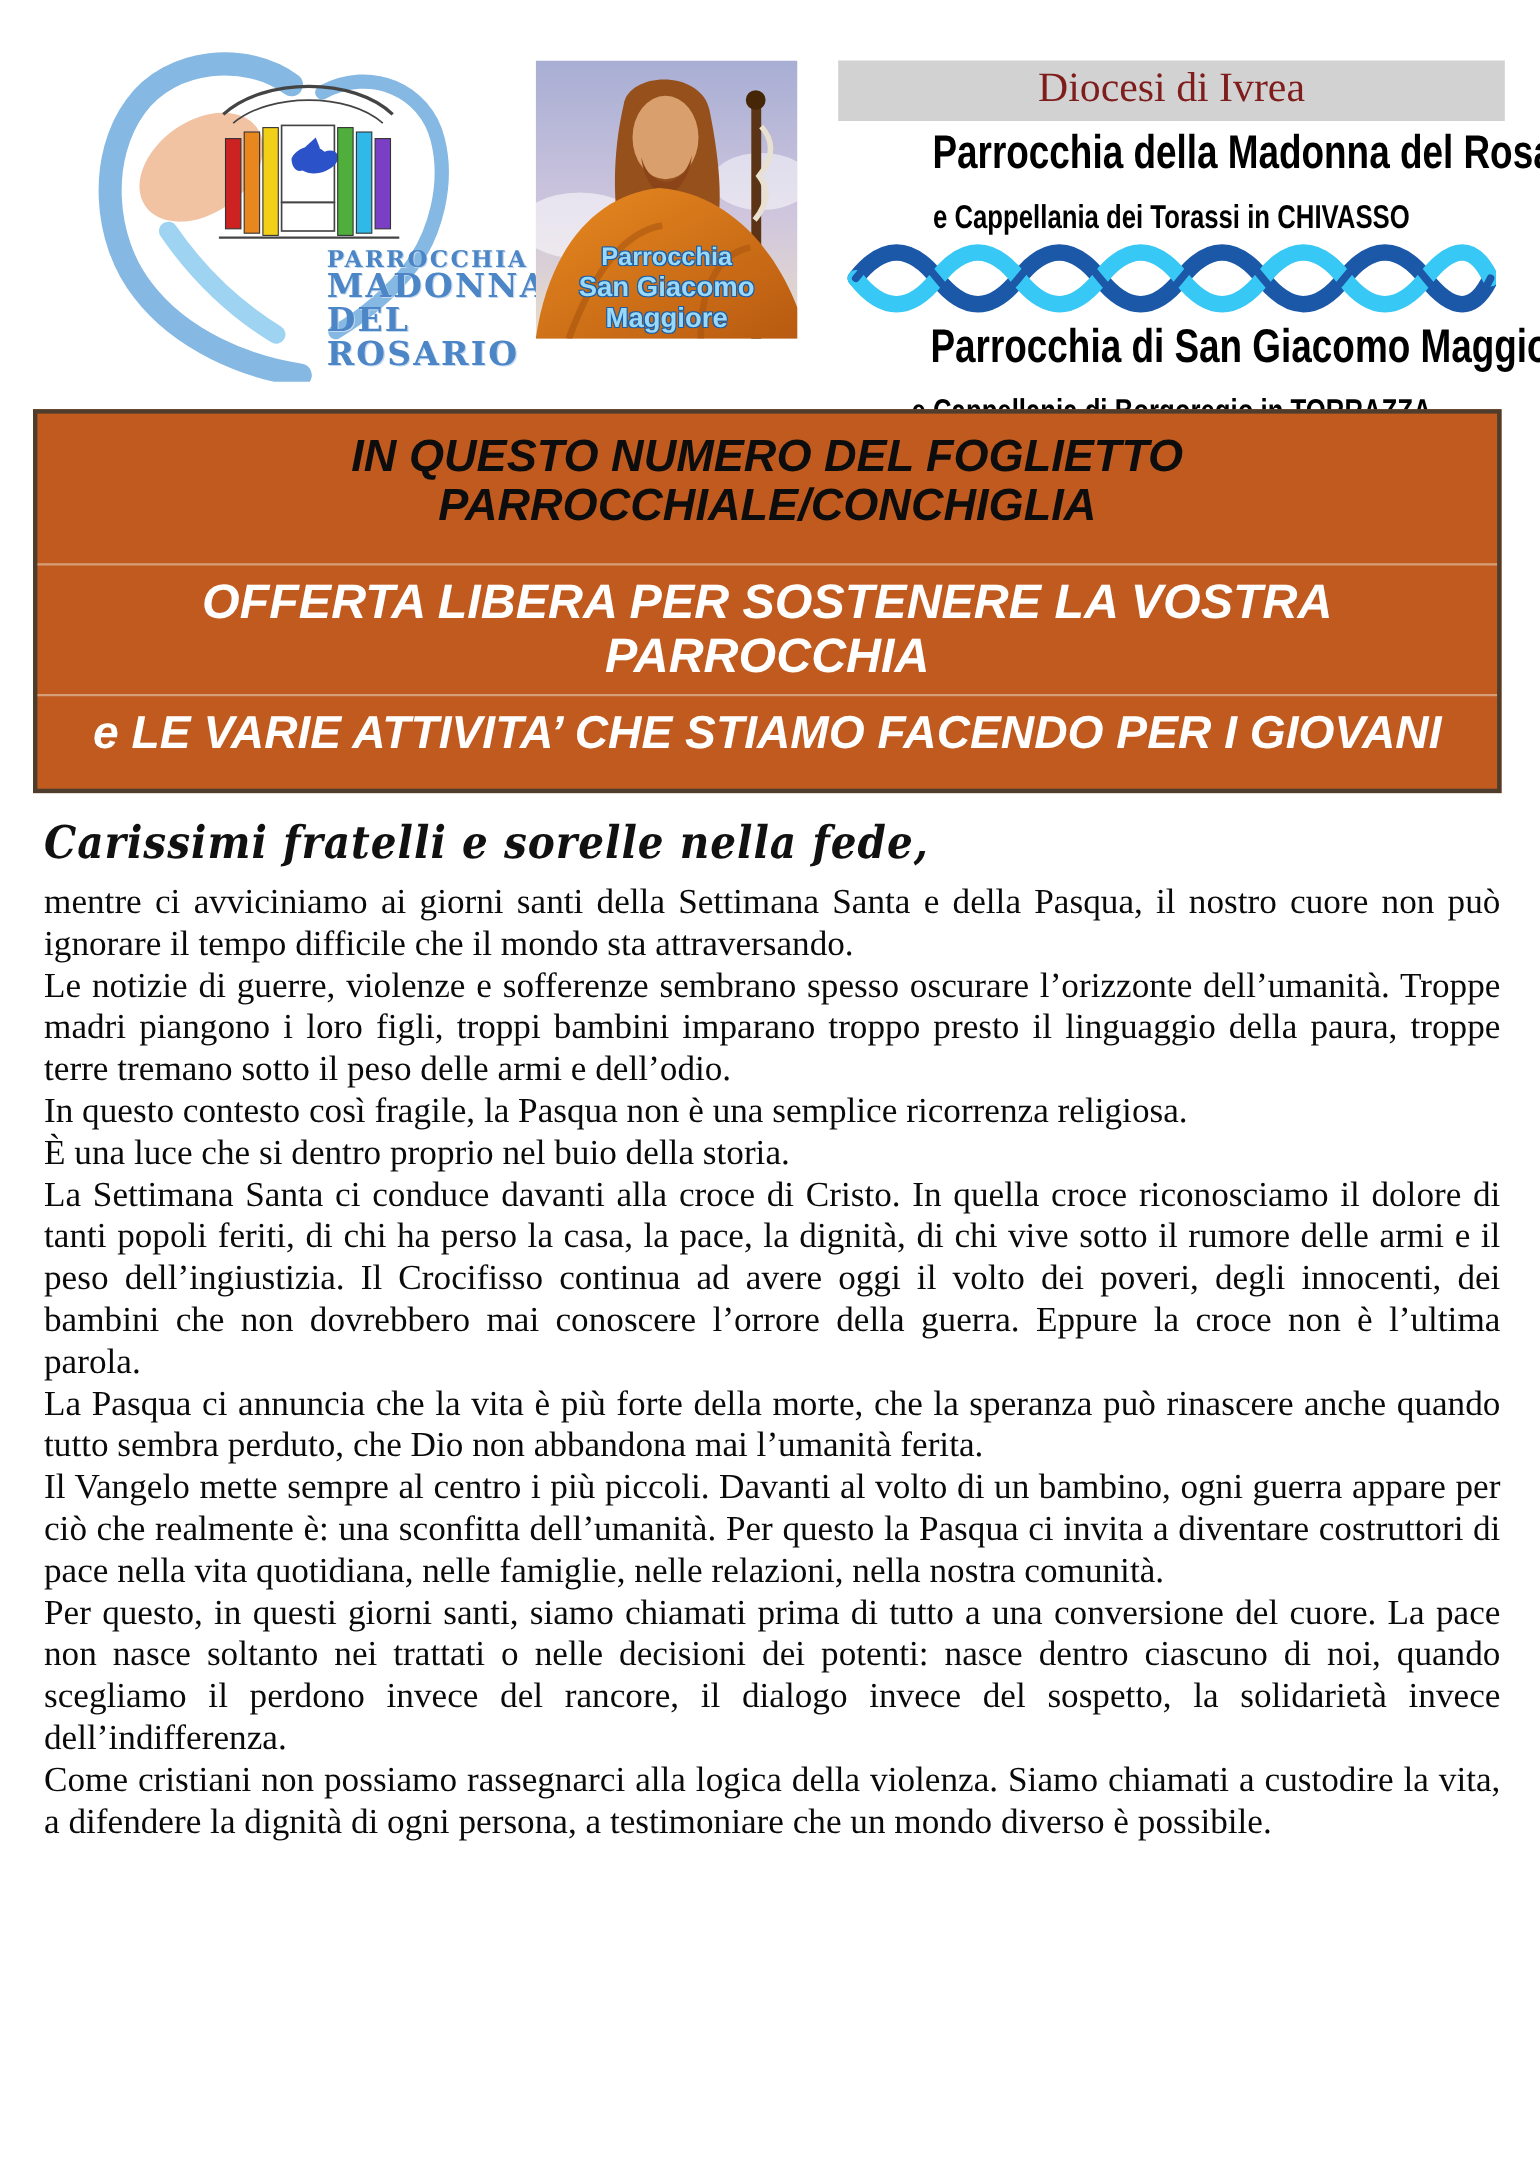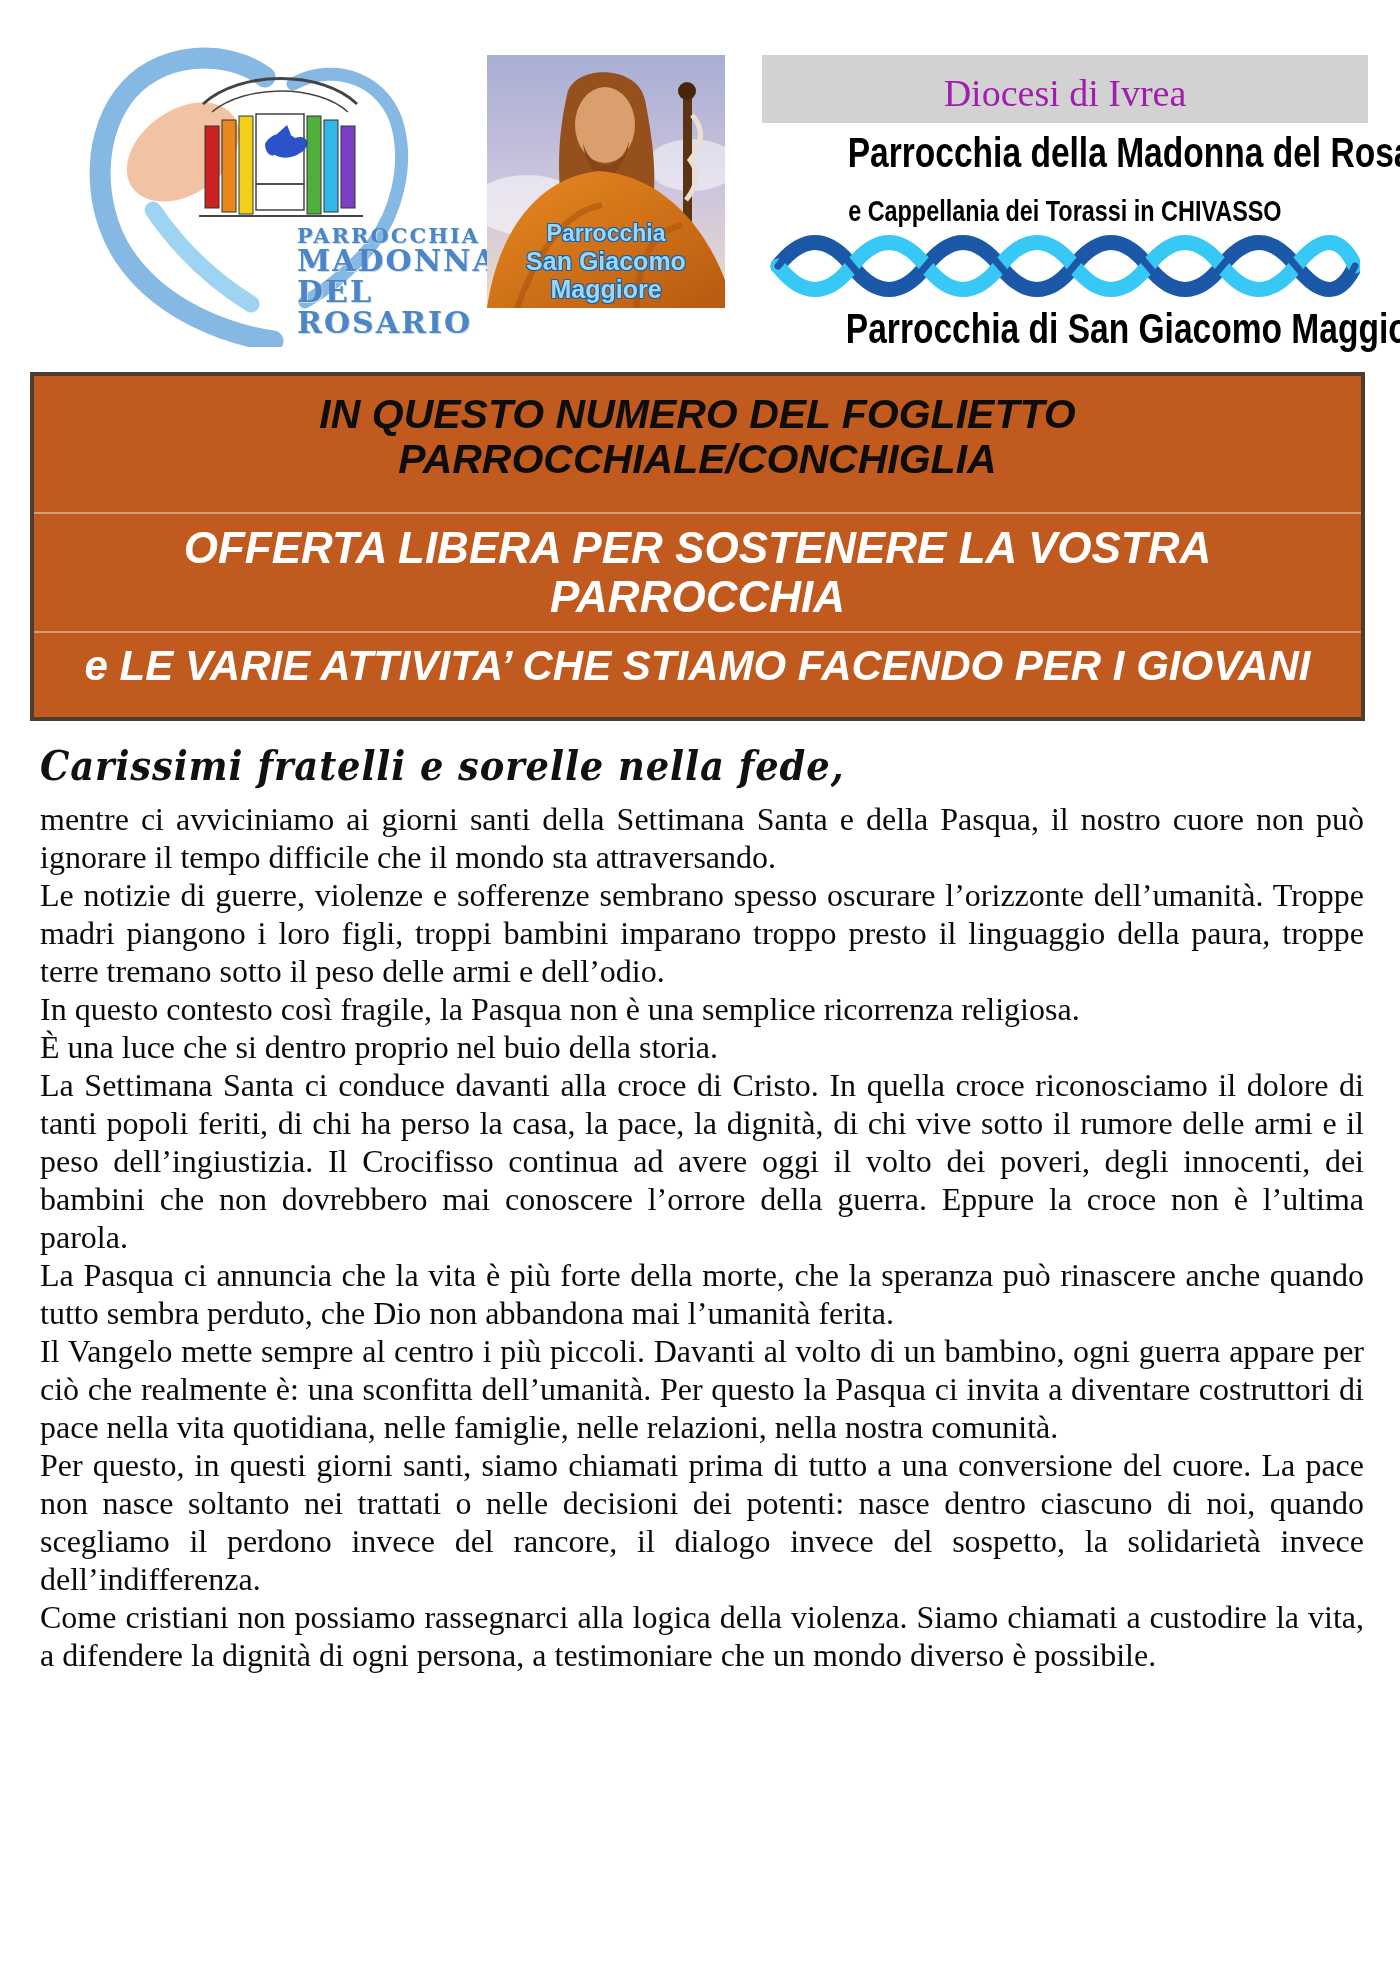--- a/index.html
+++ b/index.html
@@ -31,22 +31,22 @@
     text-align:center;font-family:"Liberation Sans",sans-serif;font-weight:bold;
     color:#9ad8f8;line-height:1.15;
     text-shadow:-1px -1px 0 #1a5fa8,1px -1px 0 #1a5fa8,-1px 1px 0 #1a5fa8,1px 1px 0 #1a5fa8;
   }
   .saint-caption .cap1{font-size:23px;}
   .saint-caption .cap2{font-size:25px;}
 
   .header-right{position:absolute;left:762px;top:55px;width:606px;text-align:center;}
   .diocese-box{
     background:#d2d2d2;
-    font-family:"Liberation Serif", serif;font-size:38px;color:#a21caf;
-    padding:16px 0 8px 0;
+    font-family:"Liberation Serif", serif;font-size:38px;color:#7f1d1d;
+    padding:3px 0 8px 0;
   }
   .cond{display:inline-block;transform:scaleX(0.78);transform-origin:center;
         font-family:"Liberation Sans",sans-serif;font-weight:bold;color:#000;white-space:nowrap;}
   .parish-main{font-size:43px;line-height:1.1;margin-top:6px;}
   .parish-sub{font-size:30px;line-height:1.1;margin-top:18px;}
   .wave-row{margin:6px 0 2px 0;height:66px;}
 
   
   .banner{
     position:absolute;left:30px;top:372px;width:1335px;

